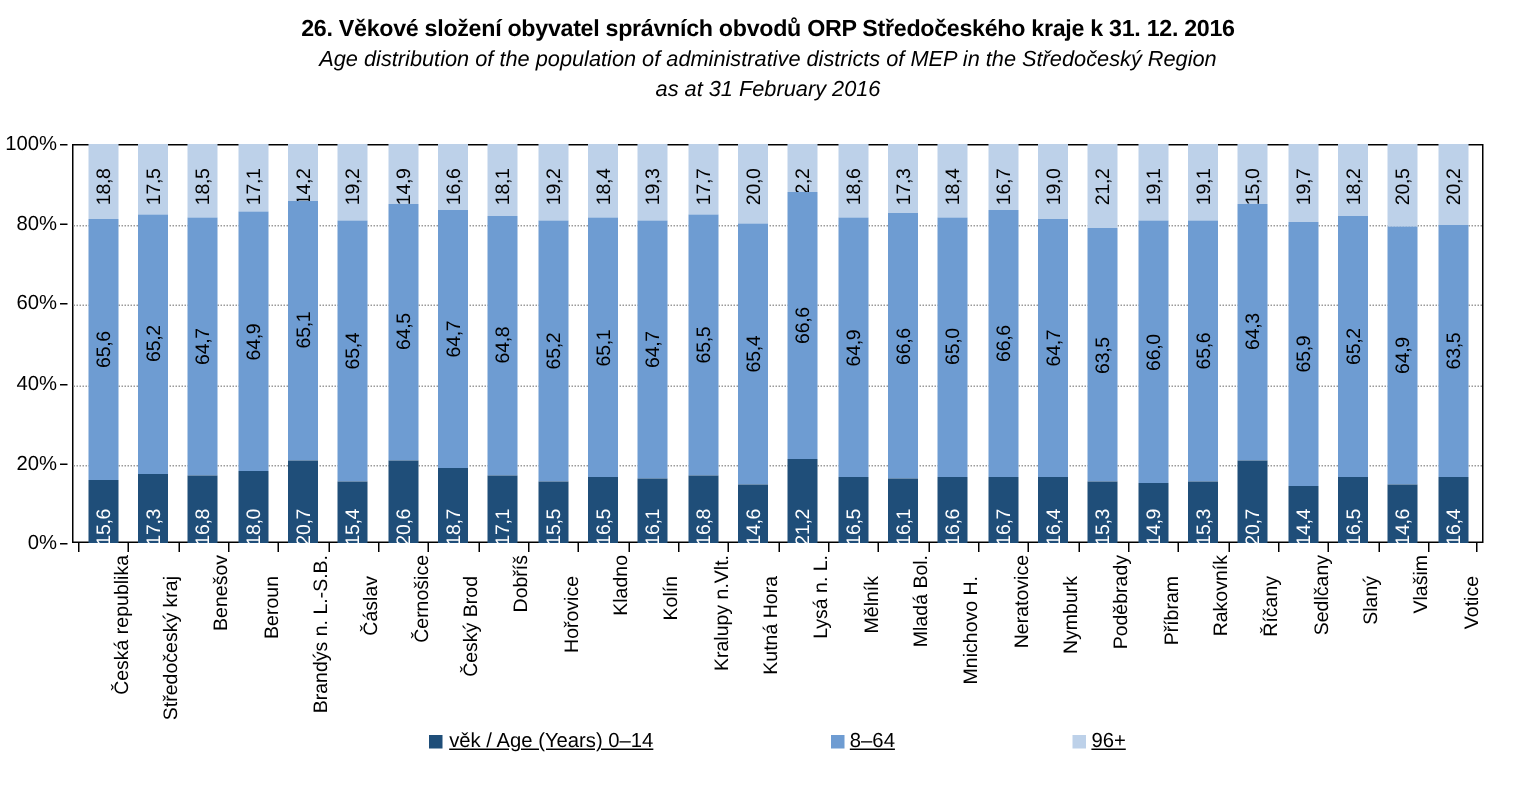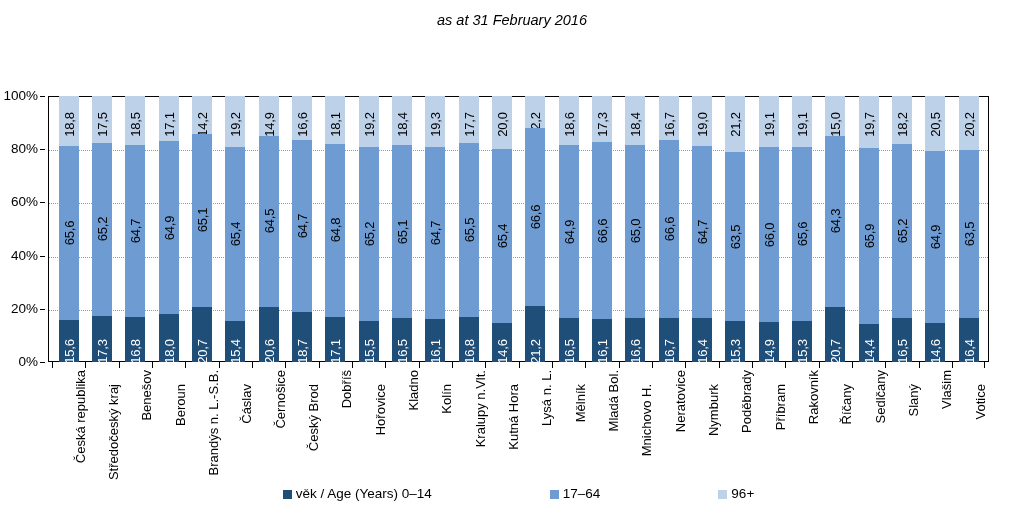--- a/index.html
+++ b/index.html
@@ -220,20 +220,21 @@
     position: absolute;
     left: 48px;
     top: 484px;
     width: 941px;
     height: 20px;
     display: flex;
     flex-direction: row;
     justify-content: center;
     align-items: center;
     gap: 0px;
+    text-decoration: underline;
   }
   .legend-item {
     display: flex;
     align-items: center;
     font-size: 13.5px;
     line-height: 14px;
     white-space: nowrap;
   }
   .legend-item:nth-child(1) { margin-right: 118px; }
   .legend-item:nth-child(2) { margin-right: 118px; }
@@ -243,20 +244,22 @@
     margin-right: 4px;
     display: inline-block;
   }
 </style>
 </head>
 <body>
 
 <div id="page">
 
   <div class="titles">
+    <div class="title-main">26. Věkové složení obyvatel správních obvodů ORP Středočeského kraje k 31. 12. 2016</div>
+    <div class="title-sub">Age distribution of the population of administrative districts of MEP in the Středočeský Region</div>
     <div class="title-sub">as at 31 February 2016</div>
   </div>
 
   <div class="ylabels" id="ylabels">
       <div class="ytick" style="top: 259px;">0%<span class="ytickmark" style="top: 7px; left: 44px;"></span></div>
       <div class="ytick" style="top: 205.8px;">20%<span class="ytickmark" style="top: 7px; left: 44px;"></span></div>
       <div class="ytick" style="top: 152.6px;">40%<span class="ytickmark" style="top: 7px; left: 44px;"></span></div>
       <div class="ytick" style="top: 99.4px;">60%<span class="ytickmark" style="top: 7px; left: 44px;"></span></div>
       <div class="ytick" style="top: 46.2px;">80%<span class="ytickmark" style="top: 7px; left: 44px;"></span></div>
       <div class="ytick" style="top: -7px;">100%<span class="ytickmark" style="top: 7px; left: 44px;"></span></div>
@@ -756,21 +759,21 @@
       </div>
     </div>
 
   <div id="legend">
       <div class="legend-item">
         <span class="legend-swatch" style="background: rgb(31, 78, 121);"></span>
         <span>věk  / Age (Years) 0–14</span>
       </div>
       <div class="legend-item">
         <span class="legend-swatch" style="background: rgb(110, 156, 210);"></span>
-        <span>17–64</span>
+        <span>8–64</span>
       </div>
       <div class="legend-item">
         <span class="legend-swatch" style="background: rgb(189, 209, 233);"></span>
         <span>96+</span>
       </div>
     </div>
 
 </div>
 
 </body></html>

